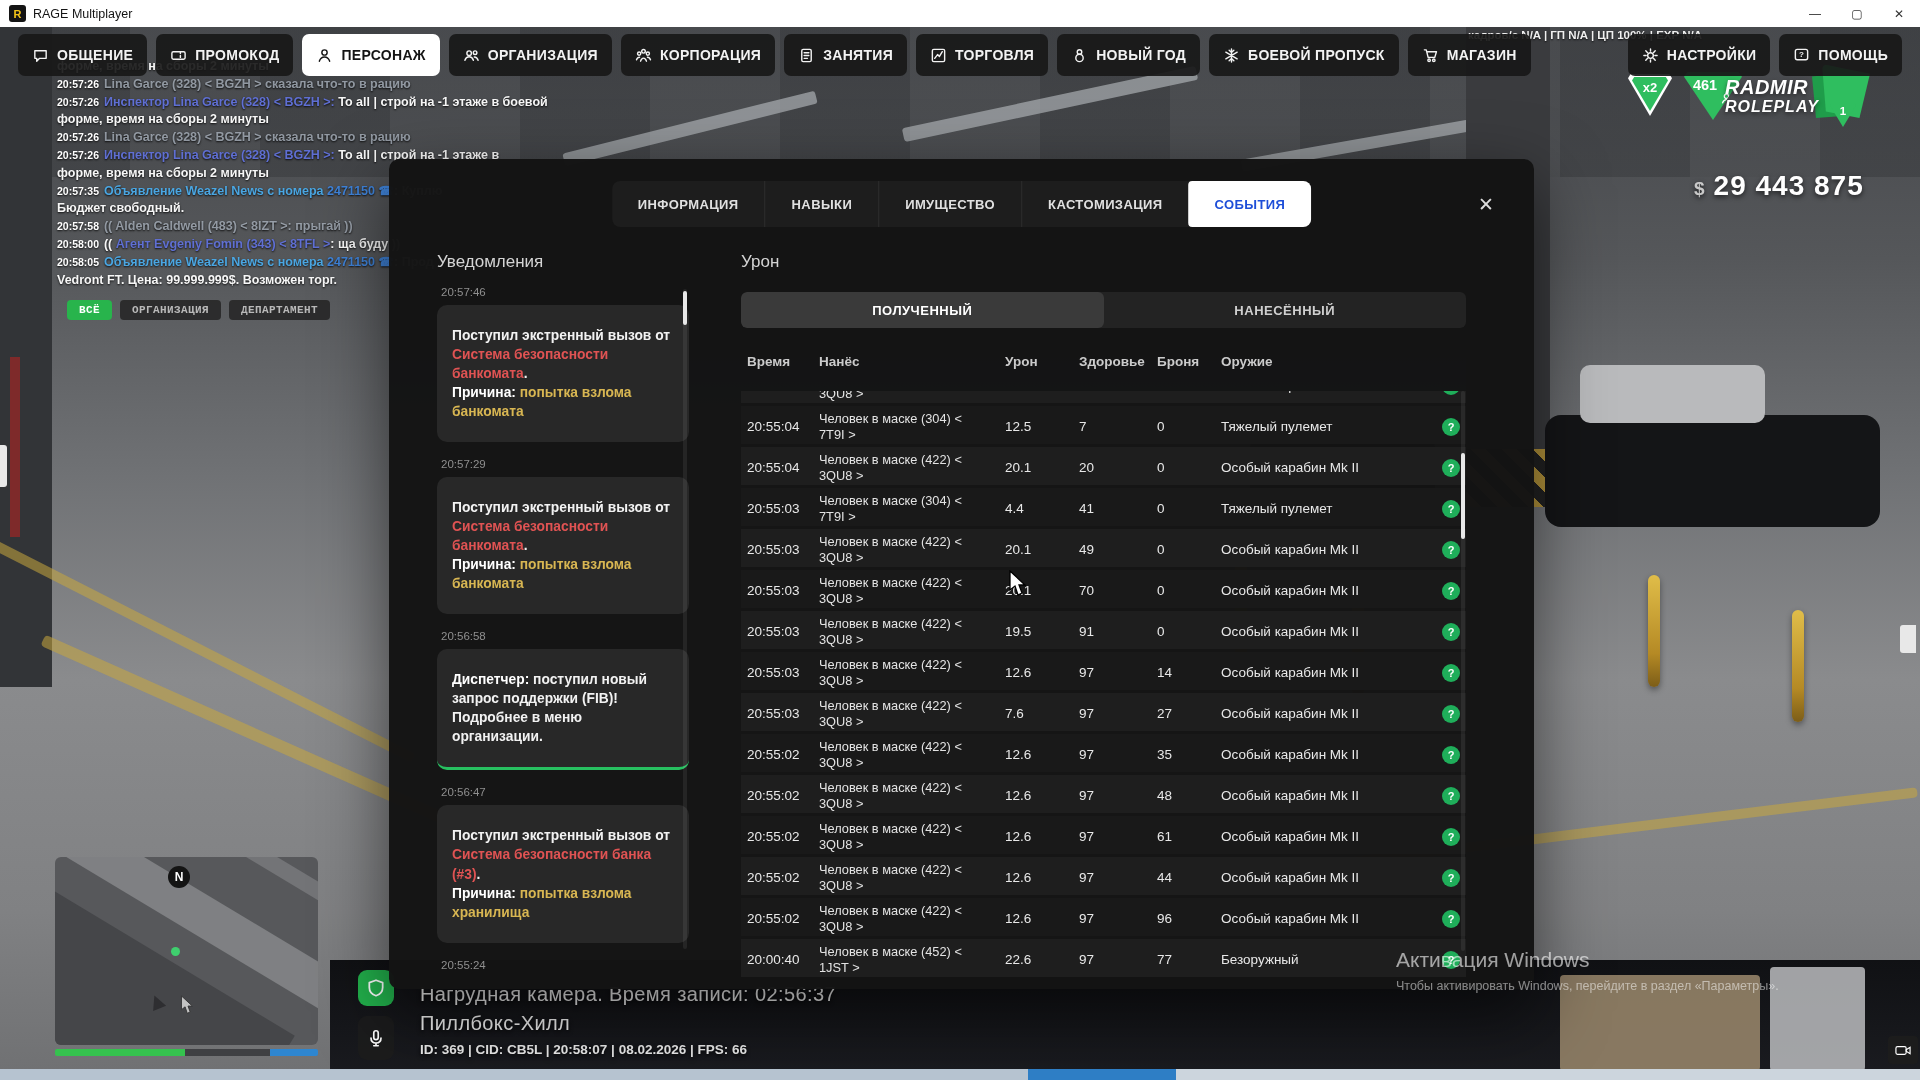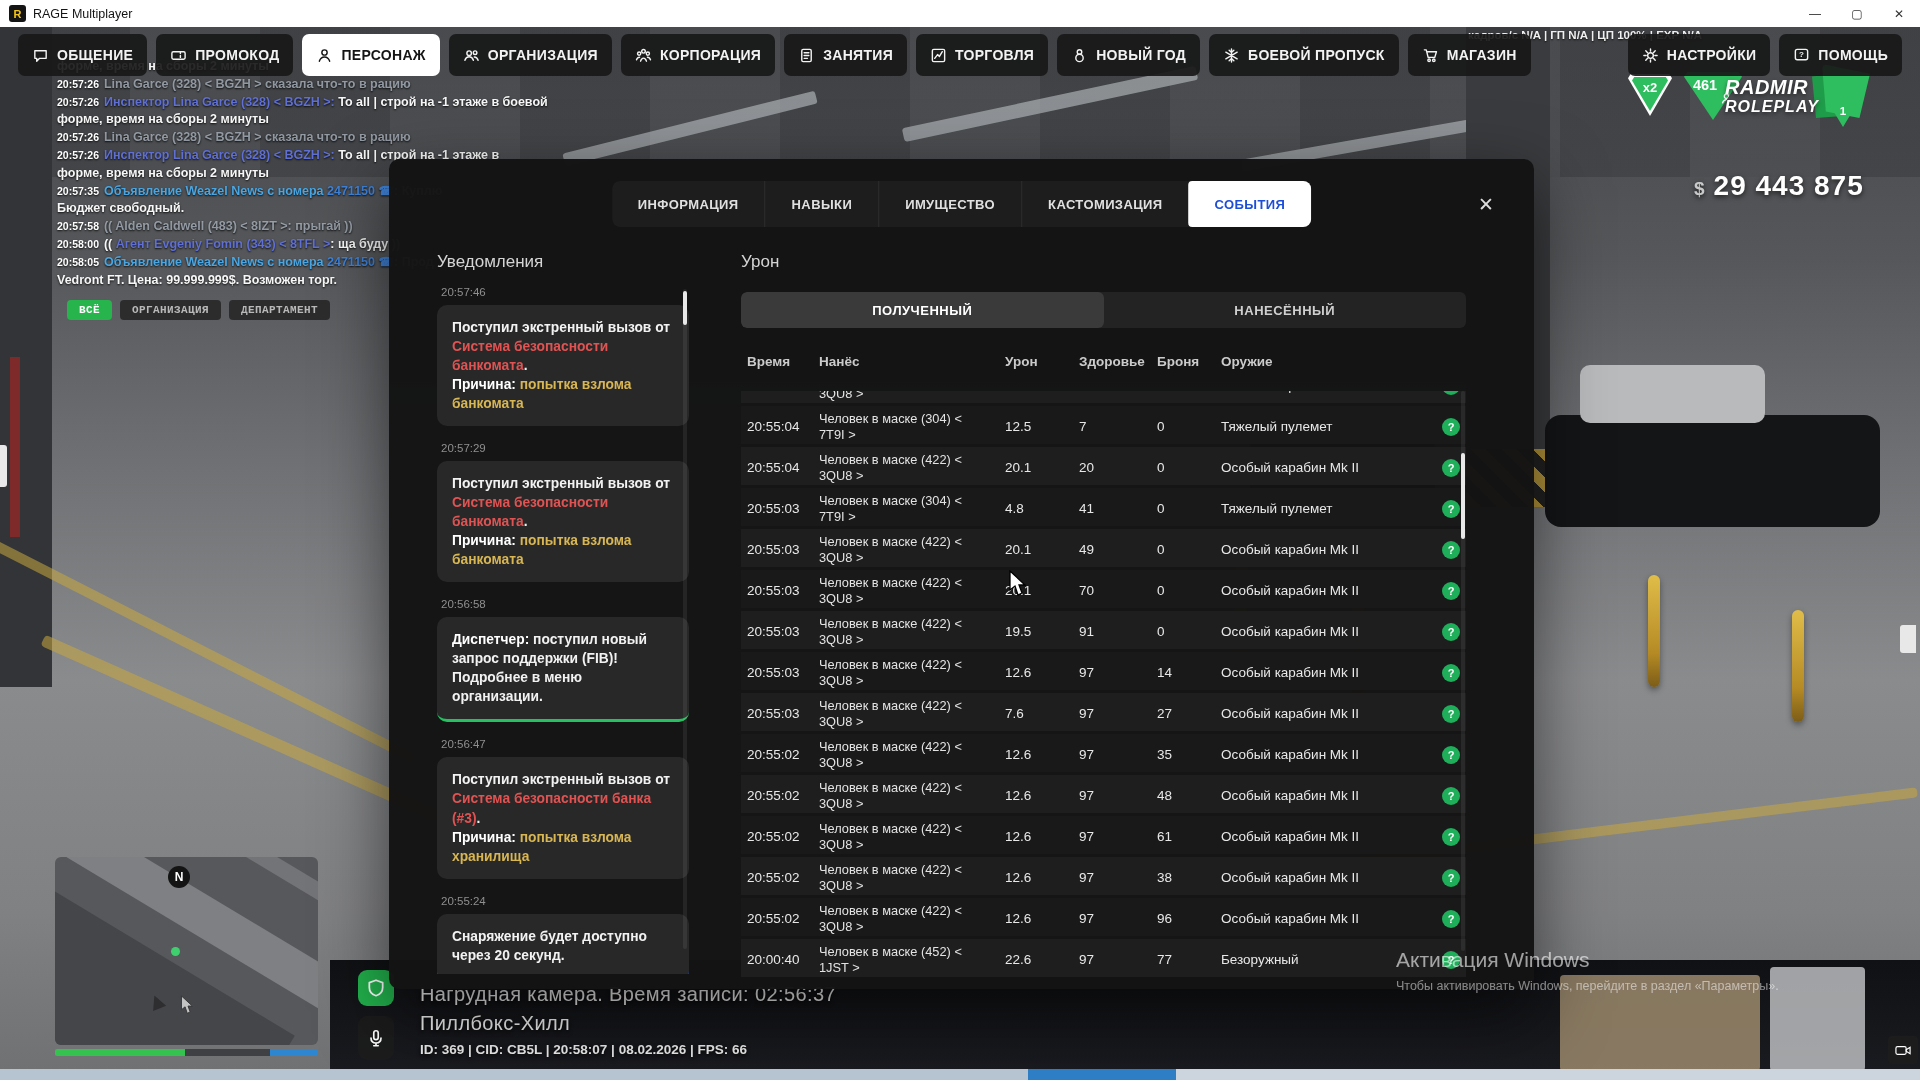--- a/index.html
+++ b/index.html
@@ -76,21 +76,21 @@
   .mtab + .mtab { border-left:1px solid #2d2d2d; }
   .mtab.active { background:#ffffff; color:#1d4ed8; border-radius:4px; border-left:none; }
   .modal-close { position:absolute; right:40px; top:34px; font-size:19px; color:#dddddd; }
 
   .col-title { position:absolute; font-size:17px; color:#d4d4d4; }
 
   
   .notif-list { position:absolute; left:48px; top:127px; width:252px; height:688px; overflow:hidden;
     display:flex; flex-direction:column; gap:16px; }
   .notif-time { font-size:11.5px; color:#8f8f8f; margin:0 0 7px 4px; }
-  .notif-card { background:#282828; border-radius:10px; padding:13px 15px; font-size:13.8px; font-weight:bold;
+  .notif-card { background:#282828; border-radius:10px; padding:21px 15px; font-size:13.8px; font-weight:bold;
     line-height:1.38; color:#f2f2f2; }
   .notif-card.u-green { border-bottom:3px solid #27c060; border-bottom-left-radius:10px; border-bottom-right-radius:10px; }
   .notif-card.u-red { border-bottom:3px solid #1d4ed8; }
   .nsg-white { color:#f2f2f2; }
   .nsg-whitebold { color:#ffffff; }
   .nsg-red { color:#e05353; }
   .nsg-yellow { color:#d8b652; }
   .vtrack { position:absolute; width:4px; background:rgba(255,255,255,.07); border-radius:2px; }
   .vhandle { position:absolute; width:4px; background:#e8e8e8; border-radius:2px; }
 
@@ -468,21 +468,21 @@
             <span class="cell-name">Человек в маске (422) &lt;<br>3QU8 &gt;</span>
             <span>20.1</span>
             <span>20</span>
             <span>0</span>
             <span>Особый карабин Mk II</span>
             <span class="qbadge">?</span>
           </div>
           <div class="dmg-grid trow alt">
             <span>20:55:03</span>
             <span class="cell-name">Человек в маске (304) &lt;<br>7T9I &gt;</span>
-            <span>4.8</span>
+            <span>4.4</span>
             <span>41</span>
             <span>0</span>
             <span>Тяжелый пулемет</span>
             <span class="qbadge">?</span>
           </div>
           <div class="dmg-grid trow">
             <span>20:55:03</span>
             <span class="cell-name">Человек в маске (422) &lt;<br>3QU8 &gt;</span>
             <span>20.1</span>
             <span>49</span>
@@ -551,21 +551,21 @@
             <span>97</span>
             <span>61</span>
             <span>Особый карабин Mk II</span>
             <span class="qbadge">?</span>
           </div>
           <div class="dmg-grid trow">
             <span>20:55:02</span>
             <span class="cell-name">Человек в маске (422) &lt;<br>3QU8 &gt;</span>
             <span>12.6</span>
             <span>97</span>
-            <span>38</span>
+            <span>44</span>
             <span>Особый карабин Mk II</span>
             <span class="qbadge">?</span>
           </div>
           <div class="dmg-grid trow alt">
             <span>20:55:02</span>
             <span class="cell-name">Человек в маске (422) &lt;<br>3QU8 &gt;</span>
             <span>12.6</span>
             <span>97</span>
             <span>96</span>
             <span>Особый карабин Mk II</span>

